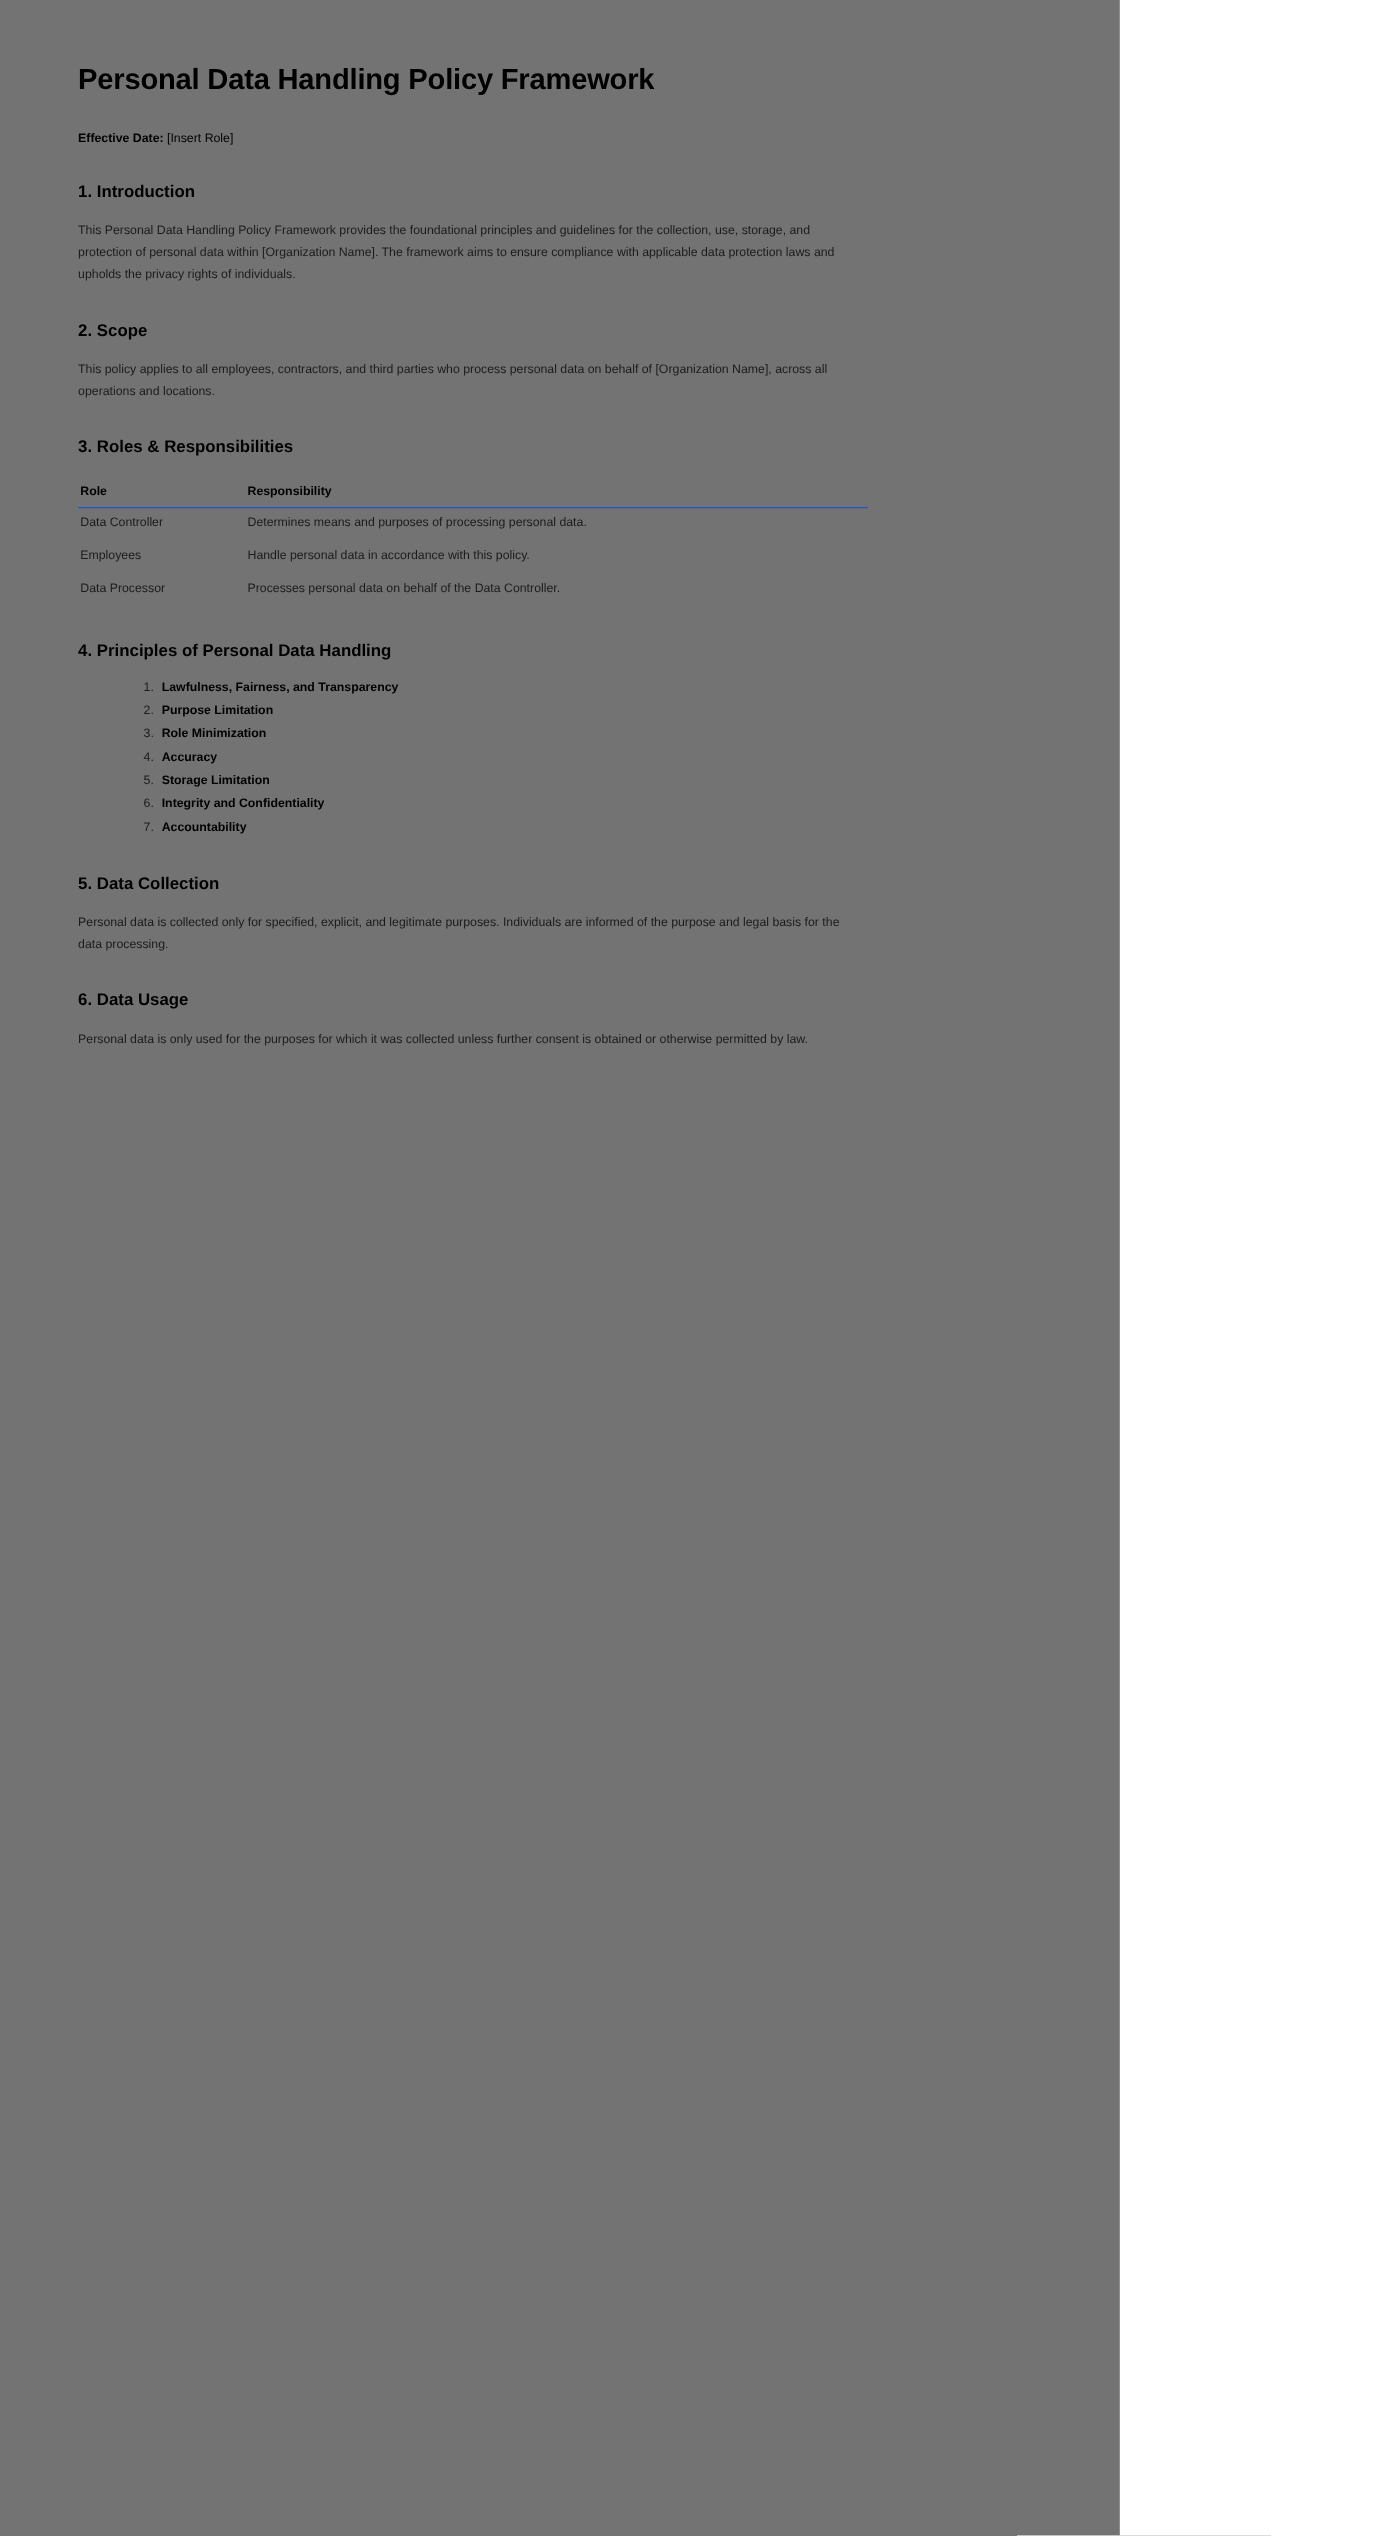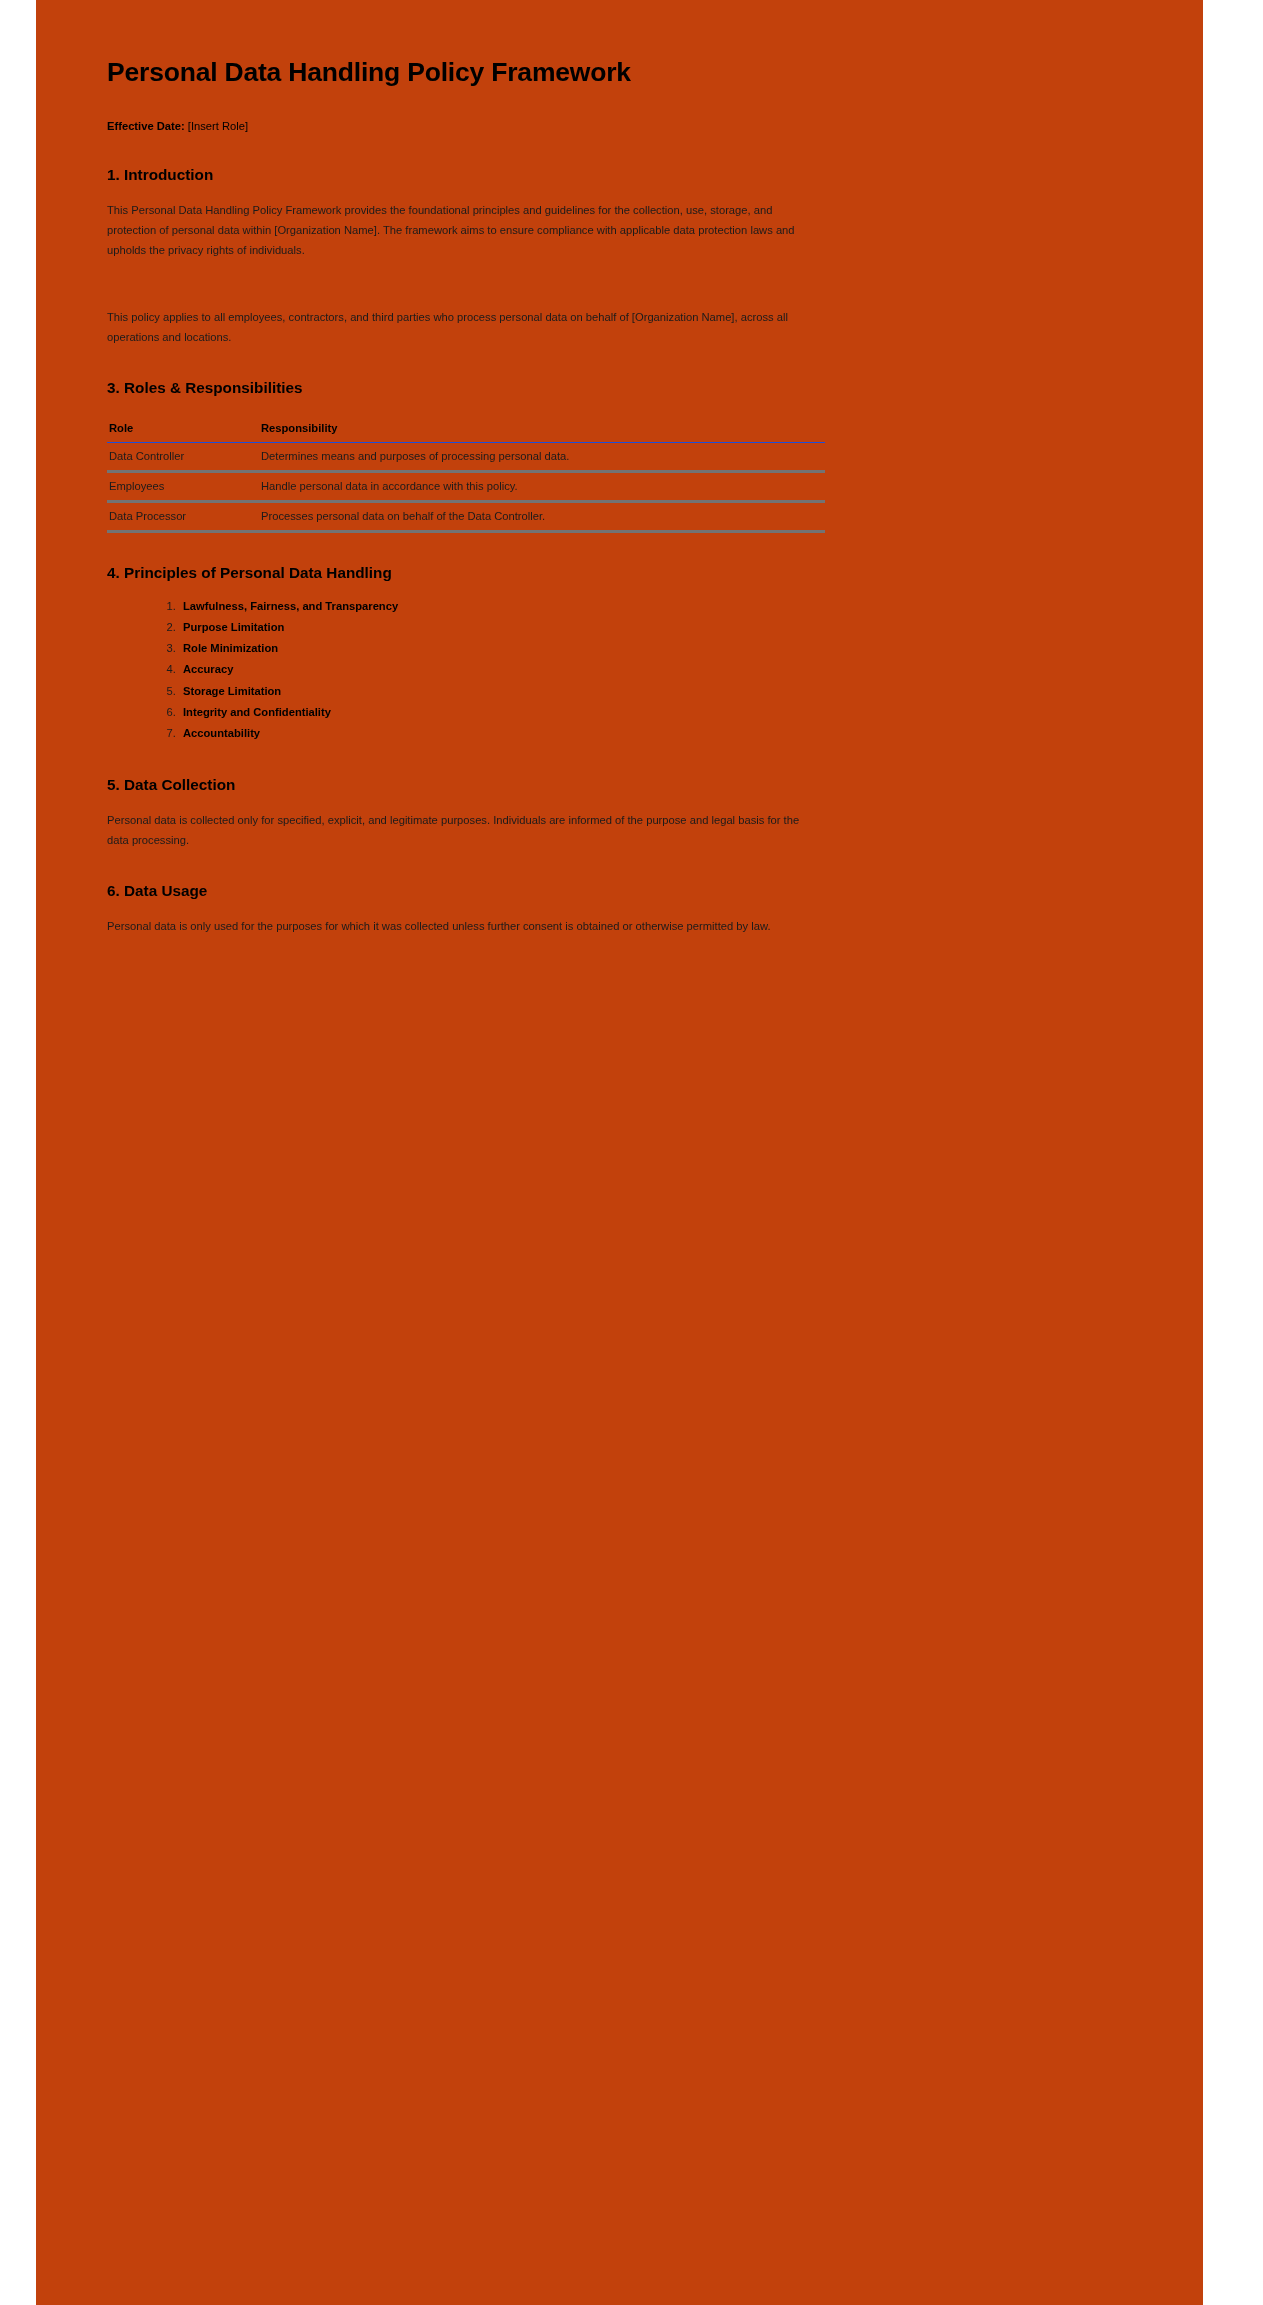--- a/index.html
+++ b/index.html
@@ -7,26 +7,25 @@
     margin: 0;
     padding: 0;
     background: #ffffff;
   }
   body {
     font-family: "Liberation Sans", sans-serif;
     color: #000000;
     -webkit-font-smoothing: antialiased;
   }
   .page {
-    width: 1167px;
+    width: 1018px;
     min-height: 2305px;
     box-sizing: border-box;
-    background: #c2410c;
+    background: #737373;
     position: relative;
-    margin-left: 36px;
   }
   .content {
     position: absolute;
     left: 71px;
     top: 0;
     width: 718px;
   }
 
   
   .doc-title {
@@ -137,20 +136,21 @@
       <span class="lbl">Effective Date:</span>
       <span class="val">[Insert Role]</span>
     </p>
 
     <div class="sec-gap-lg">
       <h2 class="section-heading">1. Introduction</h2>
       <p class="body-text">This Personal Data Handling Policy Framework provides the foundational principles and guidelines for the collection, use, storage, and protection of personal data within [Organization Name]. The framework aims to ensure compliance with applicable data protection laws and upholds the privacy rights of individuals.</p>
     </div>
 
     <div class="sec-gap-lg">
+      <h2 class="section-heading">2. Scope</h2>
       <p class="body-text">This policy applies to all employees, contractors, and third parties who process personal data on behalf of [Organization Name], across all operations and locations.</p>
     </div>
 
     <div class="sec-gap-lg">
       <h2 class="section-heading">3. Roles &amp; Responsibilities</h2>
       <div class="table-wrap">
         <table class="roles-table">
           <colgroup>
             <col class="c-role">
             <col class="c-resp">

